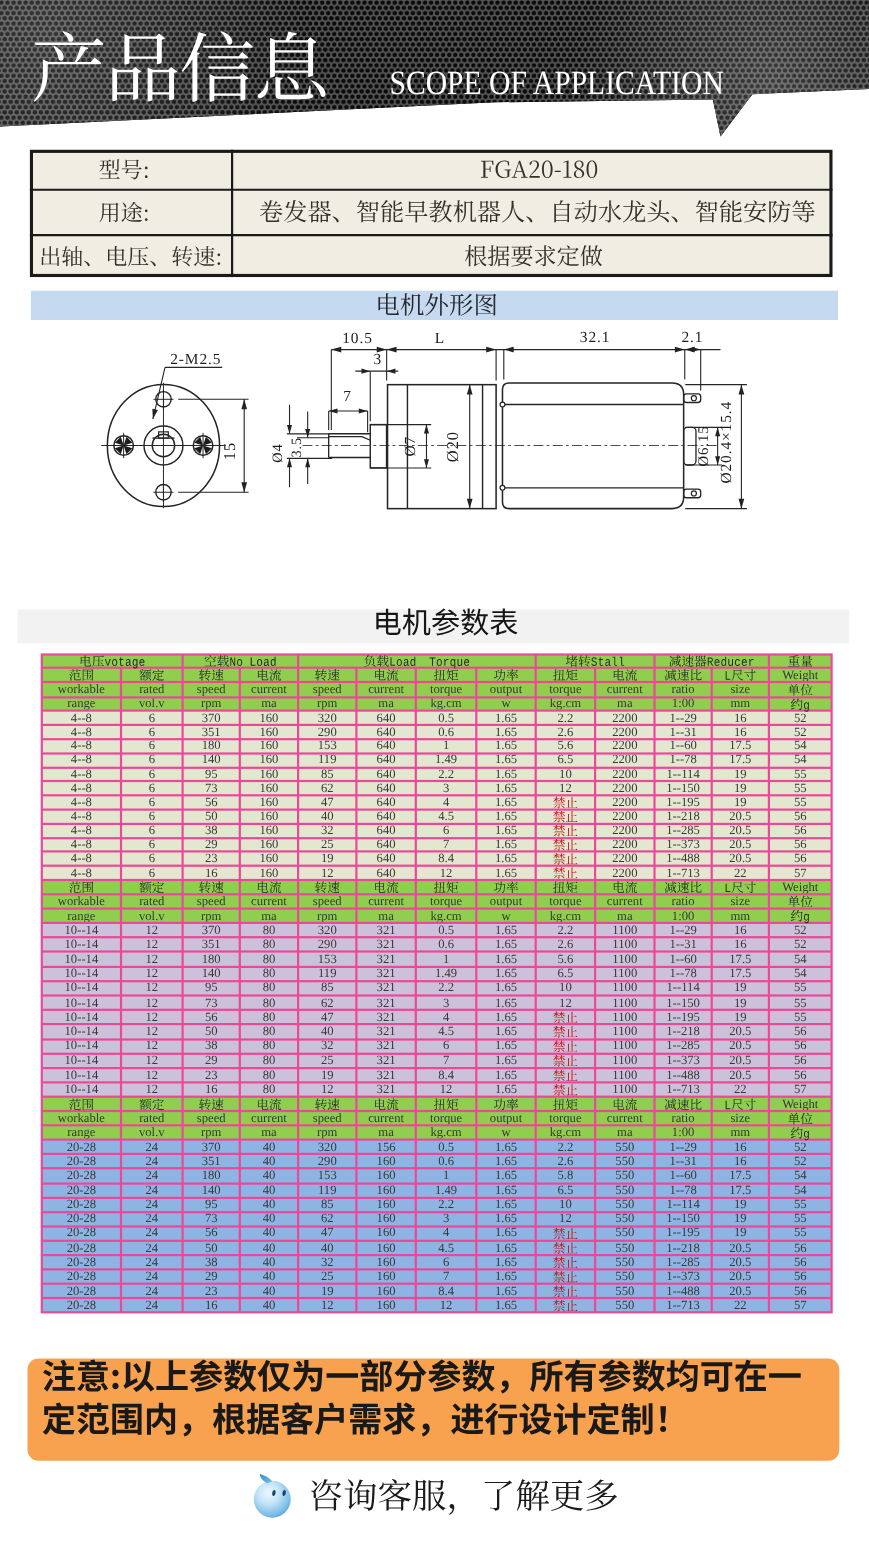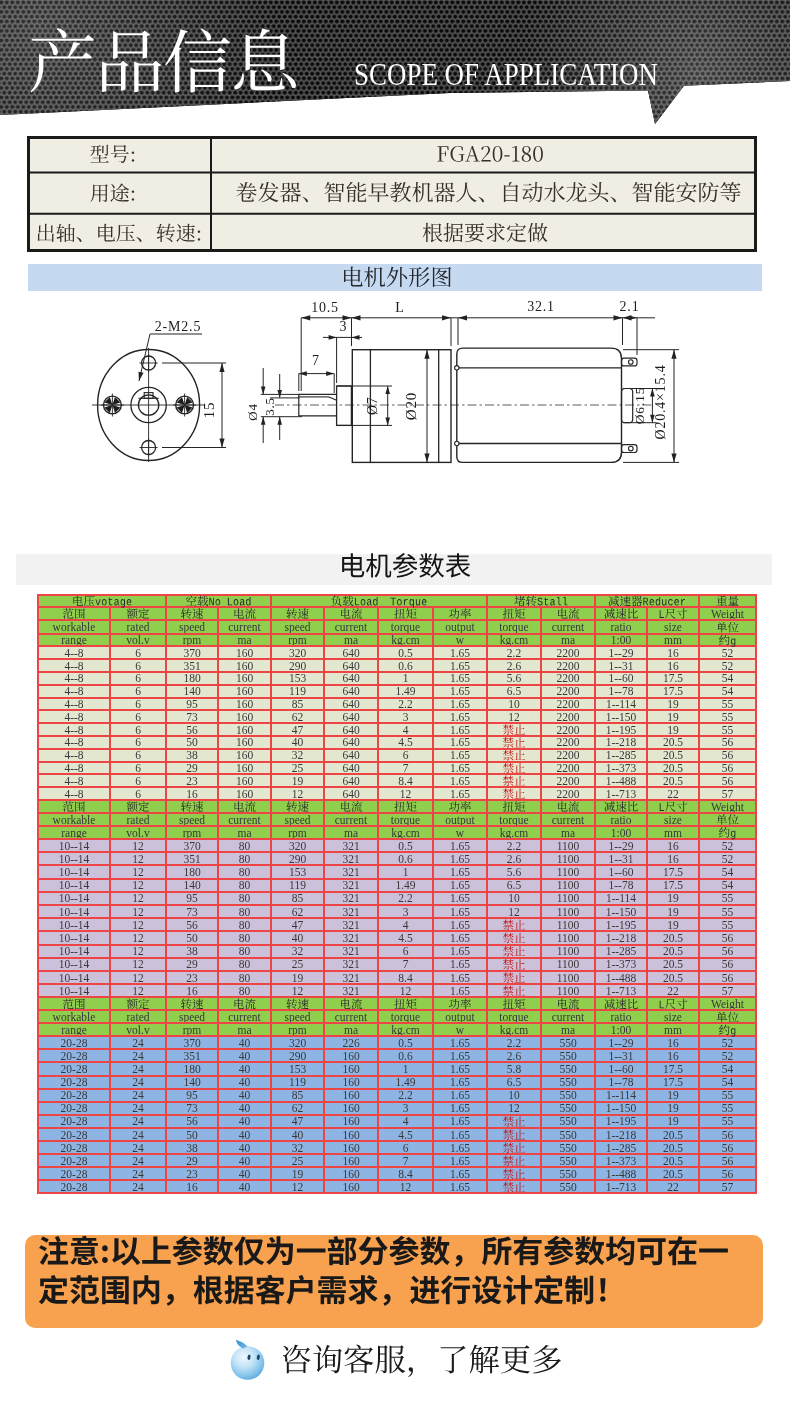--- a/index.html
+++ b/index.html
@@ -1,16 +1,16 @@
 <!DOCTYPE html>
 <html><head><meta charset="utf-8"><style>
 *{margin:0;padding:0;box-sizing:border-box}
 body{width:790px;height:1417px;background:#fff;font-family:"Liberation Serif",serif;position:relative;overflow:hidden}
 .abs{position:absolute}
-table.pt{border-collapse:separate;border-spacing:2px;background:#ef4444;table-layout:fixed}
+table.pt{border-collapse:separate;border-spacing:2px;background:#ec4899;table-layout:fixed}
 table.pt td{font-size:11.5px;color:#383838;text-align:center;vertical-align:middle;line-height:10px;overflow:hidden;font-family:"Liberation Serif",serif}
 tr.h1 td{height:10px} tr.h2 td{height:11.2px} tr.h3 td{height:12px} tr.h4 td{height:10.3px}
 tr.d1 td{height:10.8px} tr.hh td{height:11px} tr.d2 td{height:11.2px} tr.d3 td{height:11.1px}
 td.g{background:#8fcf4d}
 td.s1{background:#e3e7d0}
 td.s2{background:#ccc1da}
 td.s3{background:#8db4e2}
 </style></head><body>
 <svg class="abs" style="left:0;top:0" width="790" height="126" viewBox="0 0 790 126">
     <defs>
@@ -702,21 +702,21 @@
           <td class="g">1:00</td>
           <td class="g">mm</td>
           <td class="g"></td>
         </tr>
         <tr class="d3">
           <td class="s3">20-28</td>
           <td class="s3">24</td>
           <td class="s3">370</td>
           <td class="s3">40</td>
           <td class="s3">320</td>
-          <td class="s3">226</td>
+          <td class="s3">156</td>
           <td class="s3">0.5</td>
           <td class="s3">1.65</td>
           <td class="s3">2.2</td>
           <td class="s3">550</td>
           <td class="s3">1--29</td>
           <td class="s3">16</td>
           <td class="s3">52</td>
         </tr>
         <tr class="d3">
           <td class="s3">20-28</td>

